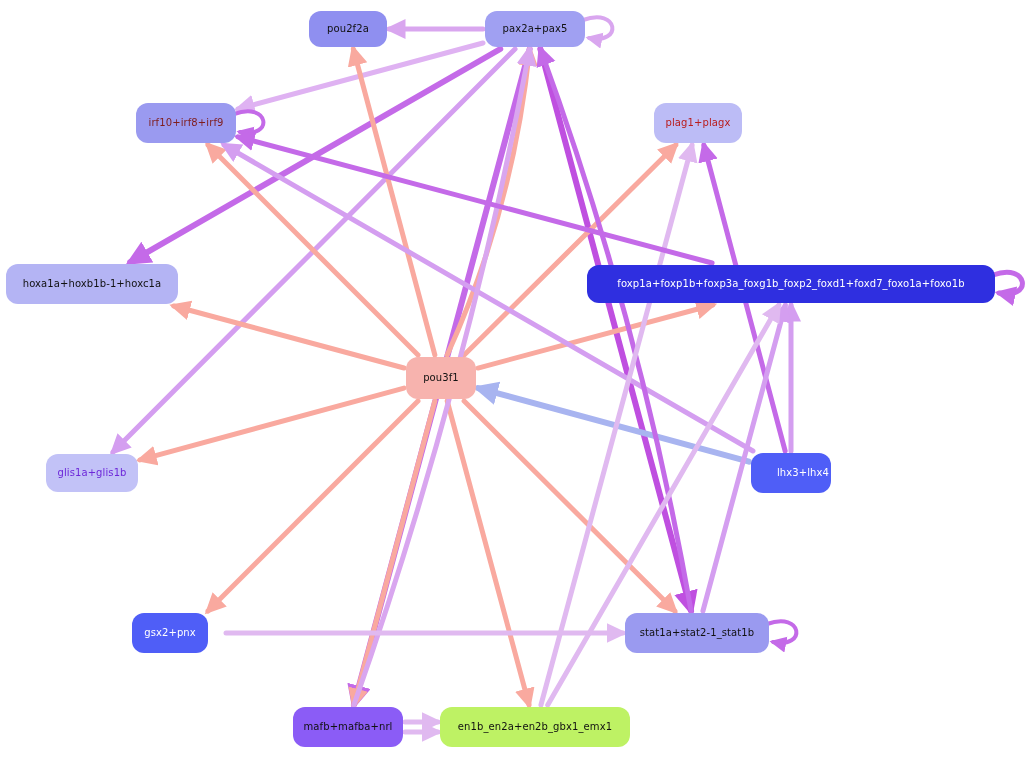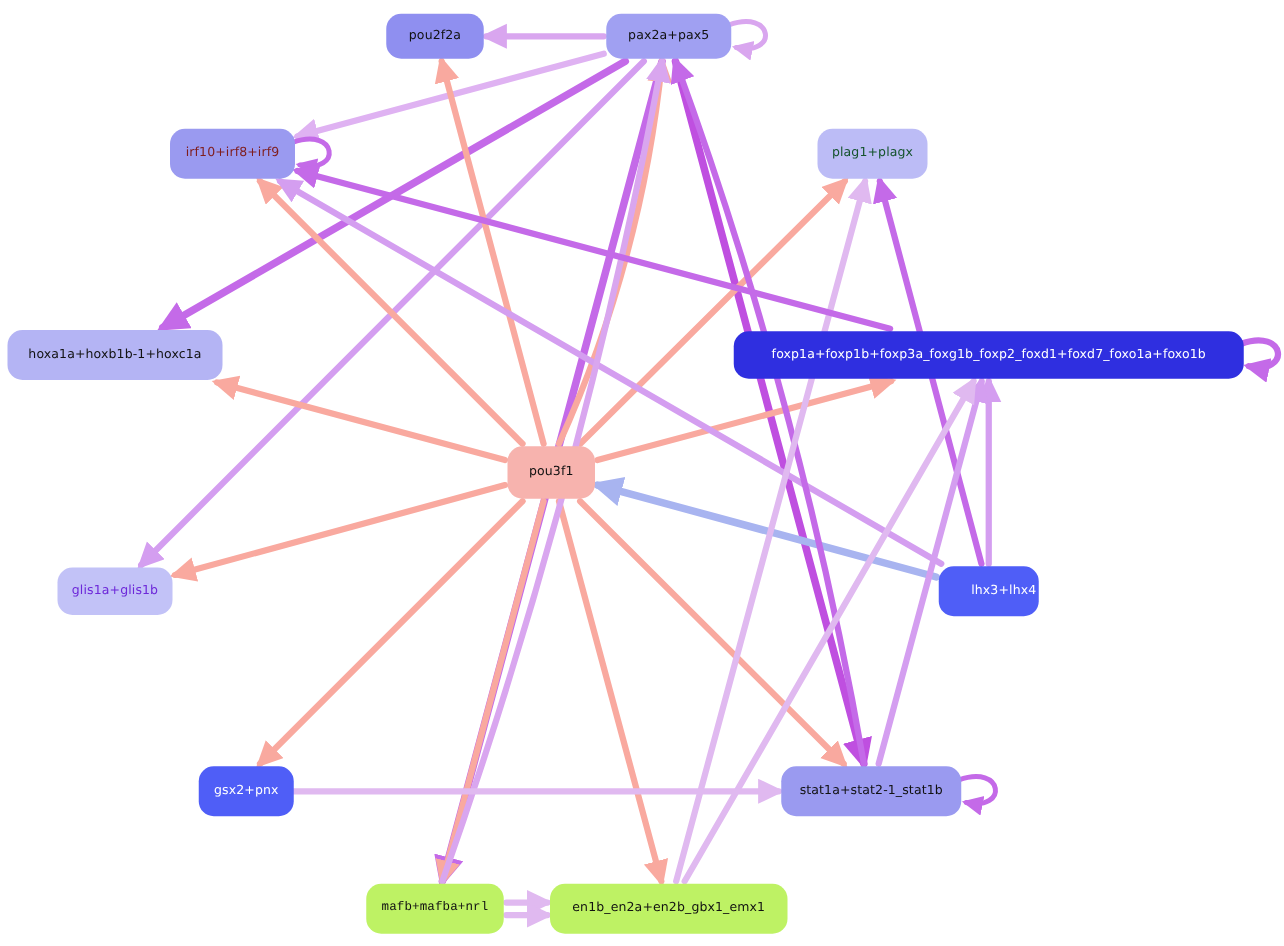--- a/index.html
+++ b/index.html
@@ -158,44 +158,44 @@
   <div id="nodes">
       <div class="node" style="left: 348px; top: 29px; width: 78px; height: 36px; background: rgb(143, 143, 240); color: rgb(17, 17, 17);">
         <span class="node-label">pou2f2a</span>
       </div>
       <div class="node" style="left: 535px; top: 29px; width: 100px; height: 36px; background: rgb(160, 160, 242); color: rgb(17, 17, 17);">
         <span class="node-label">pax2a+pax5</span>
       </div>
       <div class="node" style="left: 186px; top: 123px; width: 100px; height: 40px; background: rgb(154, 154, 240); color: #7f1d1d;">
         <span class="node-label">irf10+irf8+irf9</span>
       </div>
-      <div class="node" style="left: 698px; top: 123px; width: 88px; height: 40px; background: rgb(188, 188, 246); color: #14532d;">
+      <div class="node" style="left: 698px; top: 123px; width: 88px; height: 40px; background: rgb(188, 188, 246); color: #b91c1c;">
         <span class="node-label">plag1+plagx</span>
       </div>
       <div class="node" style="left: 92px; top: 284px; width: 172px; height: 40px; background: rgb(180, 180, 244); color: rgb(17, 17, 17);">
         <span class="node-label">hoxa1a+hoxb1b-1+hoxc1a</span>
       </div>
       <div class="node" style="left: 791px; top: 284px; width: 408px; height: 38px; background: rgb(47, 47, 224); color: rgb(255, 255, 255);">
         <span class="node-label">foxp1a+foxp1b+foxp3a_foxg1b_foxp2_foxd1+foxd7_foxo1a+foxo1b</span>
       </div>
       <div class="node" style="left: 441px; top: 378px; width: 70px; height: 42px; background: rgb(247, 179, 174); color: rgb(17, 17, 17); border-radius: 12px;">
         <span class="node-label">pou3f1</span>
       </div>
       <div class="node" style="left: 92px; top: 473px; width: 92px; height: 38px; background: rgb(194, 194, 247); color: #6d28d9;">
         <span class="node-label">glis1a+glis1b</span>
       </div>
       <div class="node" style="left: 791px; top: 473px; width: 80px; height: 40px; background: rgb(79, 94, 247); color: rgb(255, 255, 255); padding-left: 24px;">
         <span class="node-label">lhx3+lhx4</span>
       </div>
-      <div class="node" style="left: 197px; top: 633px; width: 76px; height: 40px; background: rgb(79, 94, 247); color: rgb(255, 255, 255);">
+      <div class="node" style="left: 170px; top: 633px; width: 76px; height: 40px; background: rgb(79, 94, 247); color: rgb(255, 255, 255);">
         <span class="node-label">gsx2+pnx</span>
       </div>
       <div class="node" style="left: 697px; top: 633px; width: 144px; height: 40px; background: rgb(154, 154, 240); color: rgb(17, 17, 17);">
         <span class="node-label">stat1a+stat2-1_stat1b</span>
       </div>
-      <div class="node" style="left: 348px; top: 727px; width: 110px; height: 40px; background: #bef264; color: rgb(17, 17, 17); font-family: Liberation Mono, monospace;">
+      <div class="node" style="left: 348px; top: 727px; width: 110px; height: 40px; background: #8b5cf6; color: rgb(17, 17, 17);">
         <span class="node-label">mafb+mafba+nrl</span>
       </div>
       <div class="node" style="left: 535px; top: 727px; width: 190px; height: 40px; background: #bef264; color: rgb(17, 17, 17);">
         <span class="node-label">en1b_en2a+en2b_gbx1_emx1</span>
       </div>
     </div>
 </div>
 
 </body></html>

